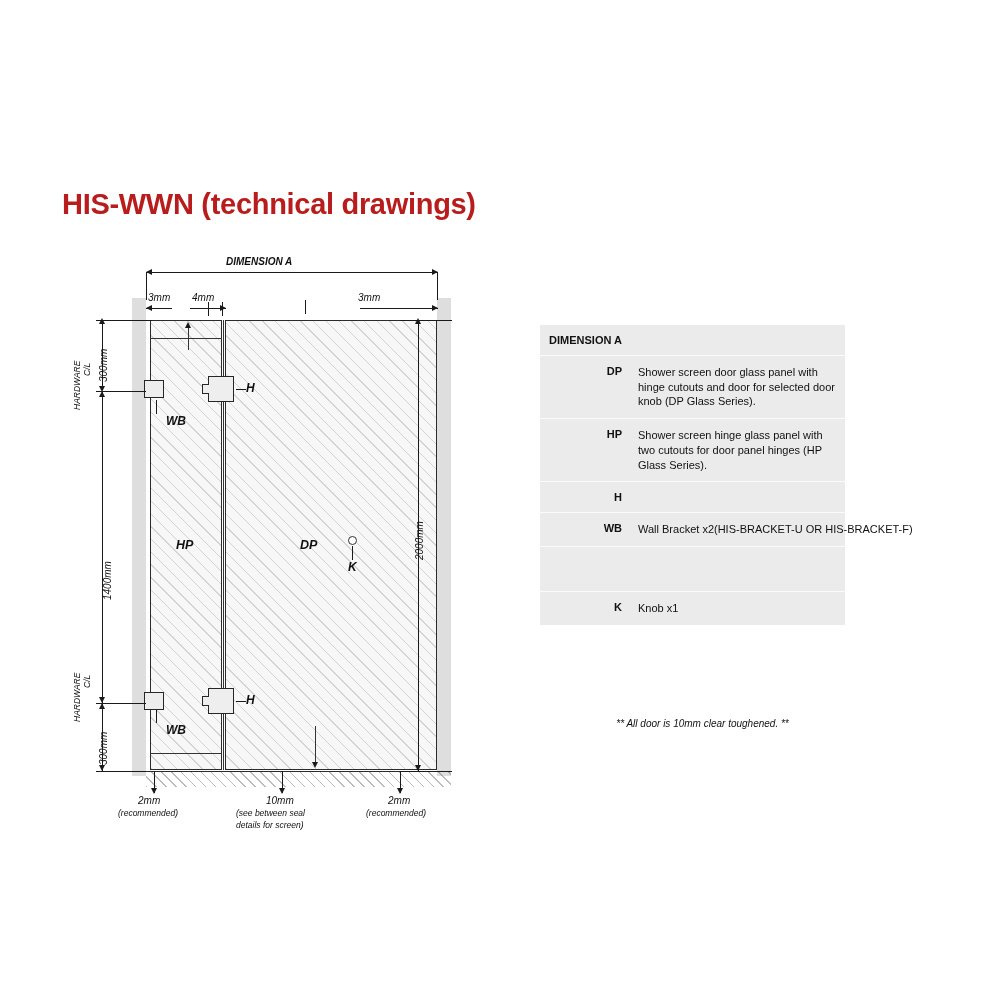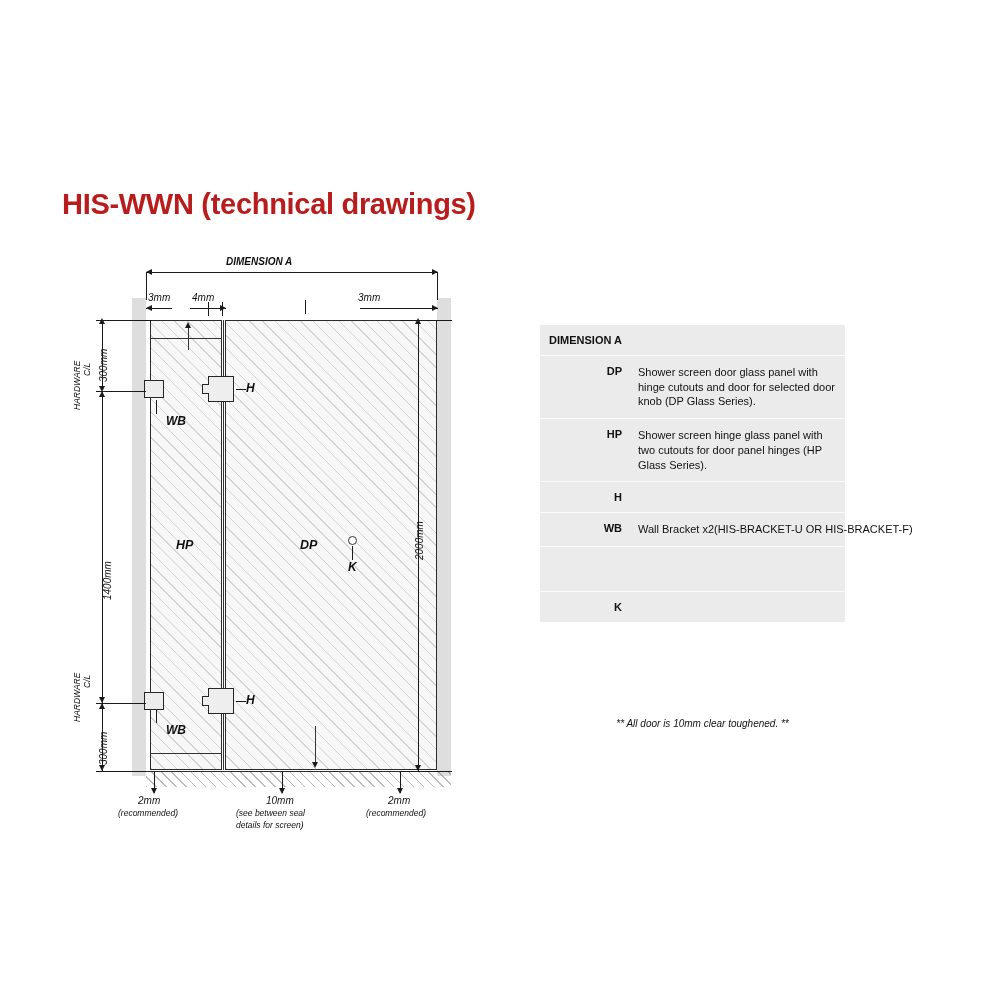--- a/index.html
+++ b/index.html
@@ -200,15 +200,16 @@
   <div class="lrow">
     <div class="lkey">WB</div>
     <div class="lval wide">Wall Bracket x2(HIS-BRACKET-U OR HIS-BRACKET-F)</div>
   </div>
   <div class="lrow">
     <div class="lkey"></div>
     <div class="lval lspacer"></div>
   </div>
   <div class="lrow">
     <div class="lkey">K</div>
+    <div class="lval">Knob x1</div>
   </div>
 </div>
 <div class="legend-note" style="position:absolute;left:540px;top:706px;width:305px;">** All door is 10mm clear toughened. **</div>
 
 </body></html>

